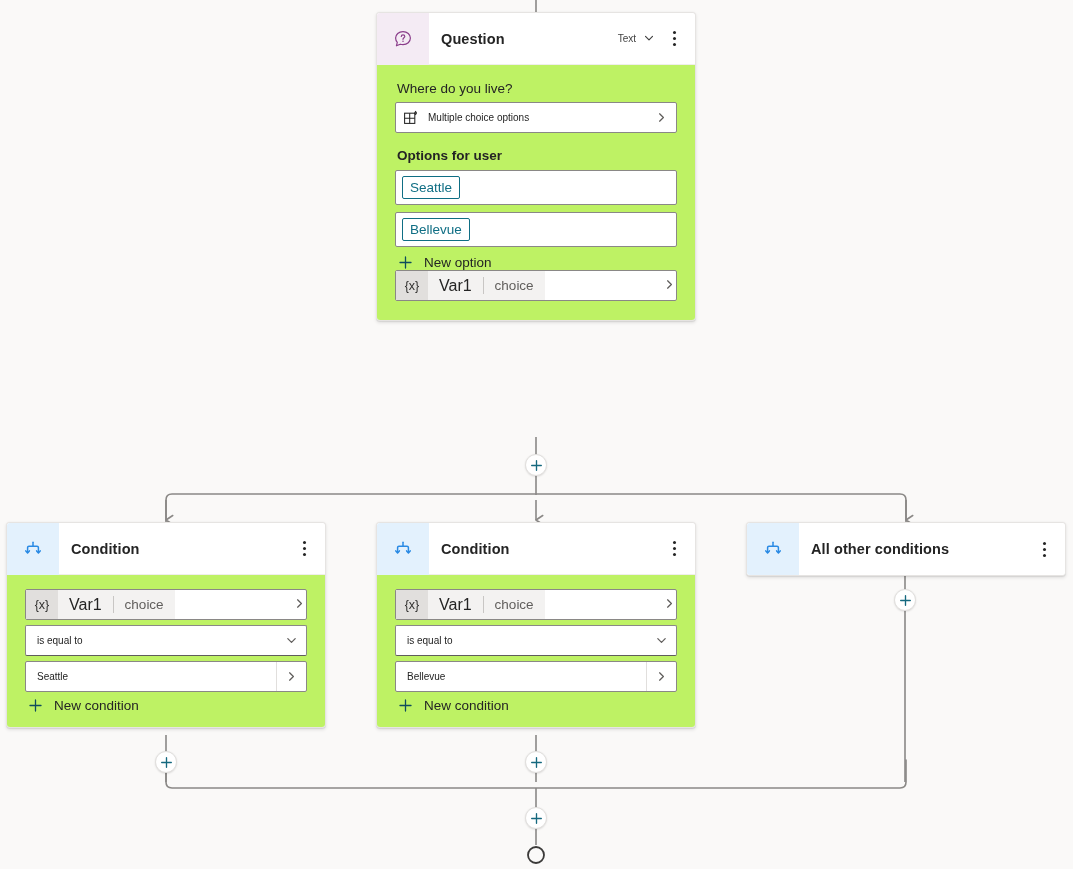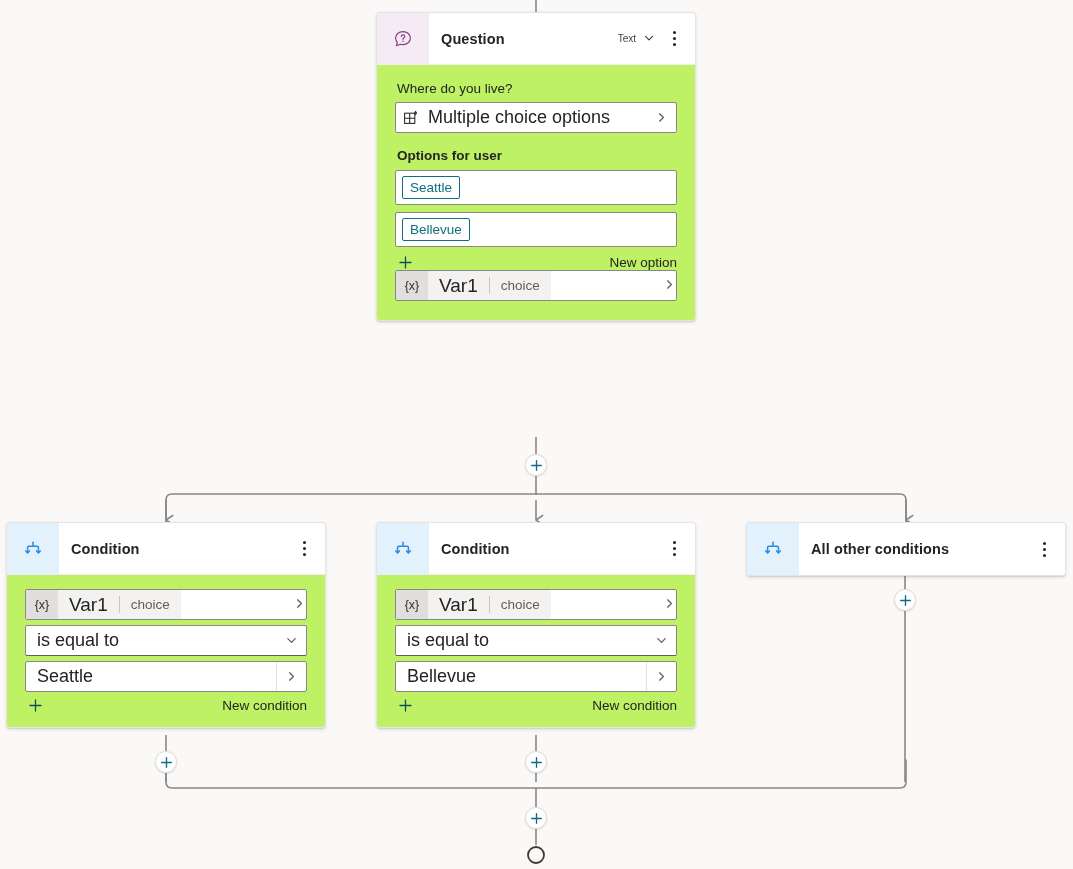--- a/index.html
+++ b/index.html
@@ -102,21 +102,21 @@
   }
 
   
   .field {
     display: flex;
     align-items: center;
     height: 31px;
     border: 1px solid #8a8886;
     border-radius: 2px;
     background: #fff;
-    font-size: 18px;
+    font-size: 10px;
     color: #242424;
     margin-bottom: 5px;
     position: relative;
   }
   .field .ftext { padding-left: 11px; flex: 1; }
   .field .fchevron-r {
     width: 30px; min-width: 30px;
     display: flex; align-items: center; justify-content: center;
     color: #605e5c;
   }
@@ -148,21 +148,21 @@
   .varpill .vx {
     display: flex; align-items: center; justify-content: center;
     background: #e1dfdd;
     color: #323130;
     font-size: 12.5px;
     padding: 0 8px;
     min-width: 32px;
   }
   .varpill .vname {
     display: flex; align-items: center;
-    font-size: 19px;
+    font-size: 16px;
     color: #242424;
     padding: 8px 11px;
   }
   .varpill .vsep {
     width: 1px;
     background: #c8c6c4;
     margin: 6px 0;
   }
   .varpill .vtype {
     display: flex; align-items: center;
@@ -195,21 +195,20 @@
 
   
   .addlink {
     display: flex;
     align-items: center;
     gap: 11px;
     font-size: 13.5px;
     color: #242424;
     padding-left: 2px;
     cursor: pointer;
-    justify-content: space-between;
   }
   .addlink .plusglyph {
     width: 16px; height: 16px;
     display: flex; align-items: center; justify-content: center;
     color: #0f4c5c;
   }
 
   
   .wire-plus {
     position: absolute;

